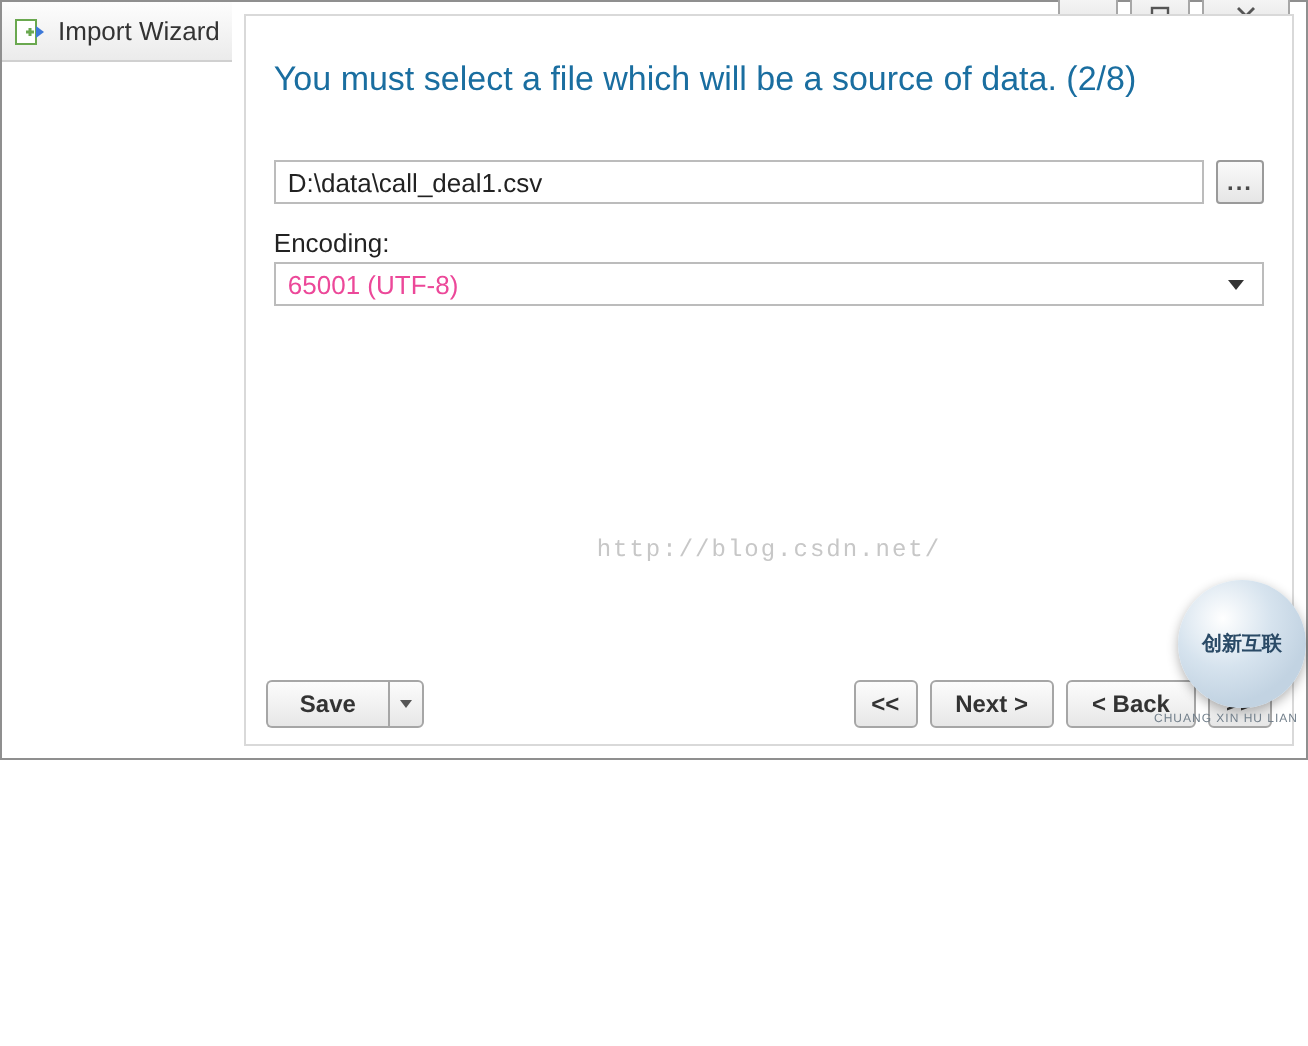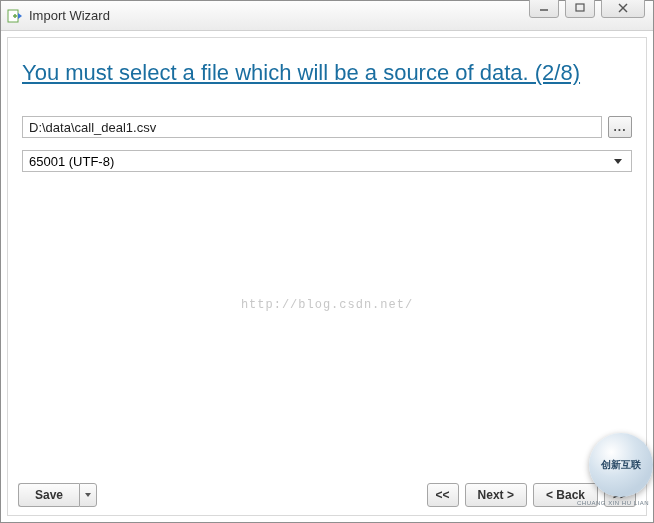--- a/index.html
+++ b/index.html
@@ -1,33 +1,33 @@
 <!DOCTYPE html>
 <html><head>
 <meta charset="utf-8">
 <style>
   * { box-sizing: border-box; }
   html, body { margin:0; padding:0; font-family:"Segoe UI", Tahoma, sans-serif; font-size:12px; color:#333; }
-  .window { width:654px; height:523px; border:1px solid #8f8f8f; background:#fff; position:relative; display:flex; flex-direction:column; }
+  .window { width:654px; height:380px; border:1px solid #8f8f8f; background:#fff; position:relative; display:flex; }
   
   .titlebar { height:30px; display:flex; align-items:center; padding:0 6px; background:linear-gradient(#fdfdfd,#ebebeb); border-bottom:1px solid #d0d0d0; }
   .titlebar .title { margin-left:6px; font-size:13px; color:#333; }
   .winicon { width:16px; height:16px; display:inline-flex; align-items:center; justify-content:center; }
   .winbtns { position:absolute; right:8px; top:-3px; display:flex; gap:6px; }
   .winbtn { width:30px; height:20px; border:1px solid #a7a7a7; border-radius:0 0 3px 3px; background:linear-gradient(#f5f5f5,#e3e3e3); display:flex; align-items:center; justify-content:center; color:#555; font-size:11px; cursor:default; }
   .winbtn.close { width:44px; }
   
   .content { flex:1; border:1px solid #d9d9d9; margin:6px 6px 6px 6px; background:#fff; display:flex; flex-direction:column; position:relative; }
-  .heading { padding:22px 14px 8px 14px; font-size:22px; color:#1a6ea0;text-decoration:underline; }
+  .heading { padding:22px 14px 8px 14px; font-size:17px; color:#1a6ea0; }
   .form { padding:22px 14px 0 14px; }
   .field-label { font-size:13px; color:#222; margin-bottom:2px; }
   .row { display:flex; align-items:stretch; gap:6px; margin-bottom:12px; }
   .text-input { flex:1; height:22px; border:1px solid #bcbcbc; background:#fff; padding:2px 6px; font-size:13px; color:#222; }
   .browse-btn { width:24px; height:22px; border:1px solid #9a9a9a; background:linear-gradient(#fafafa,#e6e6e6); display:flex; align-items:center; justify-content:center; font-size:12px; font-weight:bold; color:#4a4a4a; border-radius:2px; cursor:default; letter-spacing:1px; }
-  .select { flex:1; height:22px; border:1px solid #bcbcbc; background:#fff; padding:2px 6px; font-size:13px; color:#000000; display:flex; align-items:center; justify-content:space-between; cursor:default; }
+  .select { flex:1; height:22px; border:1px solid #bcbcbc; background:#fff; padding:2px 6px; font-size:13px; color:#ec4899; display:flex; align-items:center; justify-content:space-between; cursor:default; }
   .caret { width:0; height:0; border-left:4px solid transparent; border-right:4px solid transparent; border-top:5px solid #333; margin-right:3px; }
   .watermark { position:absolute; left:0; right:0; top:260px; text-align:center; font-size:12px; color:#c7c7c7; font-family:"Courier New", monospace; letter-spacing:1px; pointer-events:none; }
   
   .footer { height:38px; padding:5px 10px 8px 10px; display:flex; align-items:center; justify-content:space-between; }
   .btn-grp { display:flex; gap:6px; }
   .btn { height:24px; border:1px solid #a6a6a6; border-radius:3px; background:linear-gradient(#fcfcfc,#e7e7e7); display:inline-flex; align-items:center; justify-content:center; font-size:12px; color:#333; cursor:default; padding:0 12px; }
   .btn.small { padding:0 8px; }
   .split { display:inline-flex; }
   .split .btn.main { border-right:0; border-radius:3px 0 0 3px; padding:0 16px; }
   .split .btn.drop { border-radius:0 3px 3px 0; padding:0 5px; }
@@ -73,20 +73,21 @@
   <div class="content">
     <div class="heading">You must select a file which will be a source of data. (2/8)</div>
 
     <div class="form">
 
       <div class="row">
         <input type="text" class="text-input" value="D:\data\call_deal1.csv" style="">
         <div class="browse-btn">...</div>
       </div>
 
+      <div class="field-label">Encoding:</div>
       <div class="row">
         <div class="select">
           <span>65001 (UTF-8)</span>
           <span class="caret"></span>
         </div>
       </div>
 
     </div>
 
     <div class="watermark">http://blog.csdn.net/</div>

